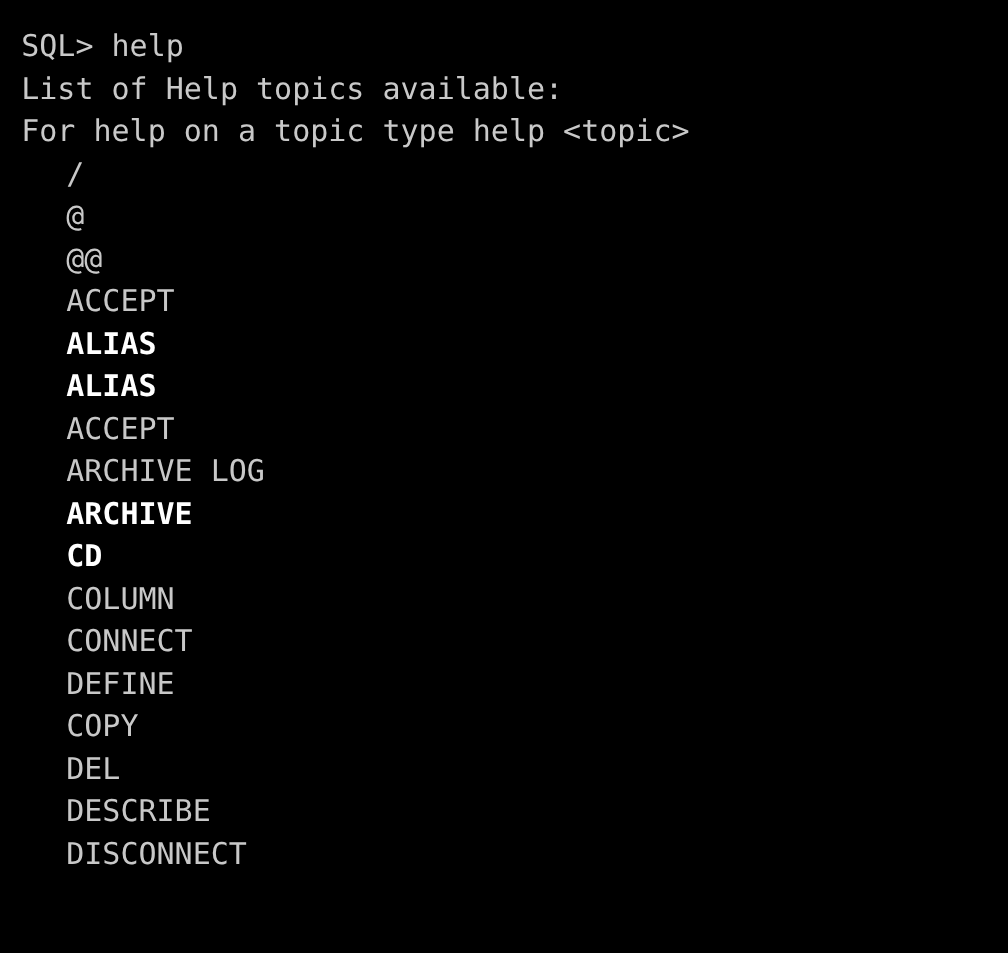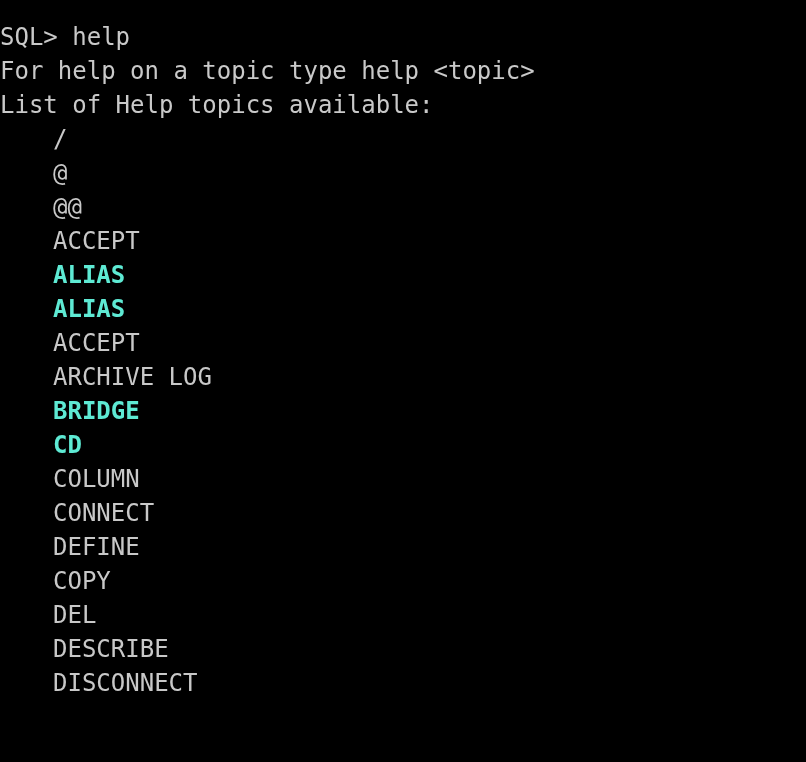--- a/index.html
+++ b/index.html
@@ -30,65 +30,65 @@
   }
 
   .line {
     font-size: 24px;
     line-height: 34px;
     height: 34px;
     white-space: pre;
     letter-spacing: 0px;
     color: #c8c8c8;
     font-weight: normal;
-    padding-left: 0px;
+    padding-left: 17px;
     -webkit-font-smoothing: antialiased;
   }
 
   .line.prompt-line,
   .line.info-line {
     color: #c9c9c9;
   }
 
   .line.topic {
     padding-left: 53px;
   }
 
   .line.topic.normal {
     color: #c8c8c8;
     font-weight: normal;
   }
 
   .line.topic.bold {
-    color: #5eead4;
+    color: #ffffff;
     font-weight: bold;
   }
 </style>
 </head>
 <body>
 
 <div id="terminal">
   <div class="screen">
 
     <div class="line prompt-line">SQL&gt; help</div>
 
+    <div class="line info-line">List of Help topics available:</div>
+
     <div class="line info-line">For help on a topic type help &lt;topic&gt;</div>
-
-    <div class="line info-line">List of Help topics available:</div>
 
     <div id="topic-list">
         <div class="line topic normal">/</div>
         <div class="line topic normal">@</div>
         <div class="line topic normal">@@</div>
         <div class="line topic normal">ACCEPT</div>
         <div class="line topic bold">ALIAS</div>
         <div class="line topic bold">ALIAS</div>
         <div class="line topic normal">ACCEPT</div>
         <div class="line topic normal">ARCHIVE LOG</div>
-        <div class="line topic bold">BRIDGE</div>
+        <div class="line topic bold">ARCHIVE</div>
         <div class="line topic bold">CD</div>
         <div class="line topic normal">COLUMN</div>
         <div class="line topic normal">CONNECT</div>
         <div class="line topic normal">DEFINE</div>
         <div class="line topic normal">COPY</div>
         <div class="line topic normal">DEL</div>
         <div class="line topic normal">DESCRIBE</div>
         <div class="line topic normal">DISCONNECT</div>
       </div>
 

